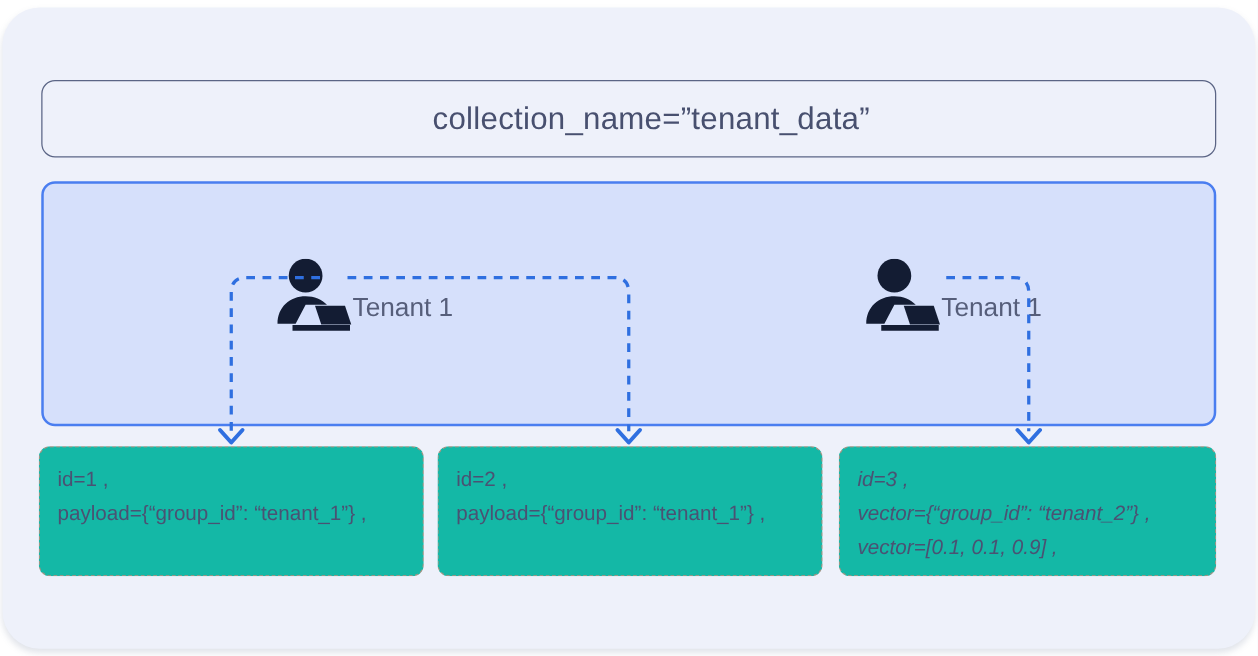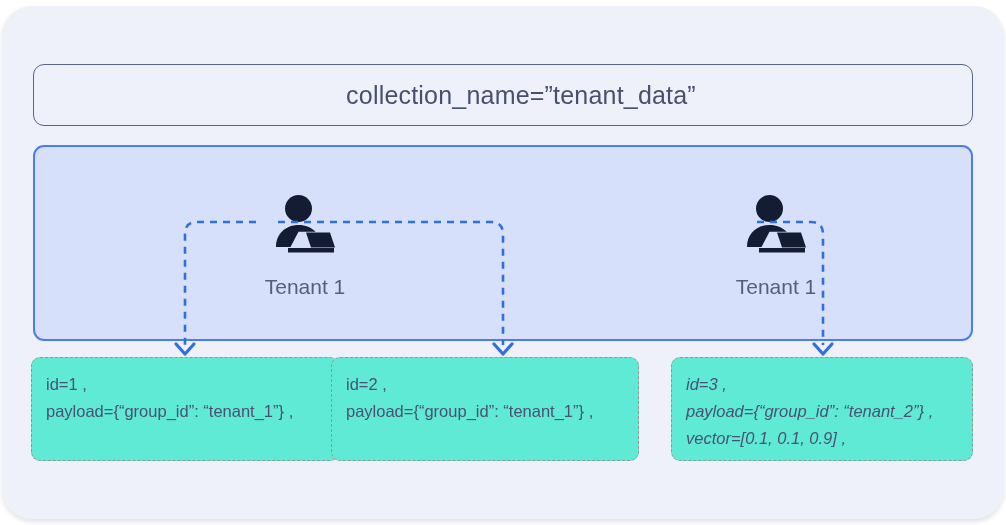--- a/index.html
+++ b/index.html
@@ -59,24 +59,24 @@
     top: 145px;
     width: 940px;
     height: 196px;
     background: #d6e0fb;
     border: 2.2px solid #4a7ef0;
     border-radius: 11px;
     box-sizing: border-box;
   }
   .tenant {
     position: absolute;
-    top: 48px;
+    top: 60px;
     width: 170px;
     display: flex;
-    flex-direction: column;
+    flex-direction: row;
     align-items: center;
   }
   #tenant-1 { left: 185px; }
   #tenant-2 { left: 656px; }
   .tenant-icon {
     width: 62px;
     height: 60px;
     display: block;
   }
   .tenant-label {
@@ -92,28 +92,28 @@
     top: 0;
     width: 1006px;
     height: 525px;
     pointer-events: none;
   }
   
   .payload-box {
     position: absolute;
     top: 357px;
     height: 104px;
-    background: #5eead4;
+    background: #14b8a6;
     border: 1.7px dashed #9a9685;
     border-radius: 9px;
     box-sizing: border-box;
     padding: 13px 12px 0 14px;
   }
   #payload-1 { left: 31px;  width: 308px; }
-  #payload-2 { left: 331px; width: 308px; }
+  #payload-2 { left: 350px; width: 308px; }
   #payload-3 { left: 671px; width: 302px; font-style: italic; }
   .payload-line {
     font-size: 16.5px;
     color: #4a5273;
     line-height: 27px;
     white-space: nowrap;
   }
 </style>
 </head>
 <body>
@@ -170,17 +170,17 @@
     <div class="payload-line">payload={“group_id”: “tenant_1”} ,</div>
   </div>
 
   <div class="payload-box" id="payload-2">
     <div class="payload-line">id=2 ,</div>
     <div class="payload-line">payload={“group_id”: “tenant_1”} ,</div>
   </div>
 
   <div class="payload-box" id="payload-3">
     <div class="payload-line">id=3 ,</div>
-    <div class="payload-line">payload={“group_id”: “tenant_2”} ,</div>
+    <div class="payload-line">vector={“group_id”: “tenant_2”} ,</div>
     <div class="payload-line">vector=[0.1, 0.1, 0.9] ,</div>
   </div>
 
 </div>
 
 </body></html>

